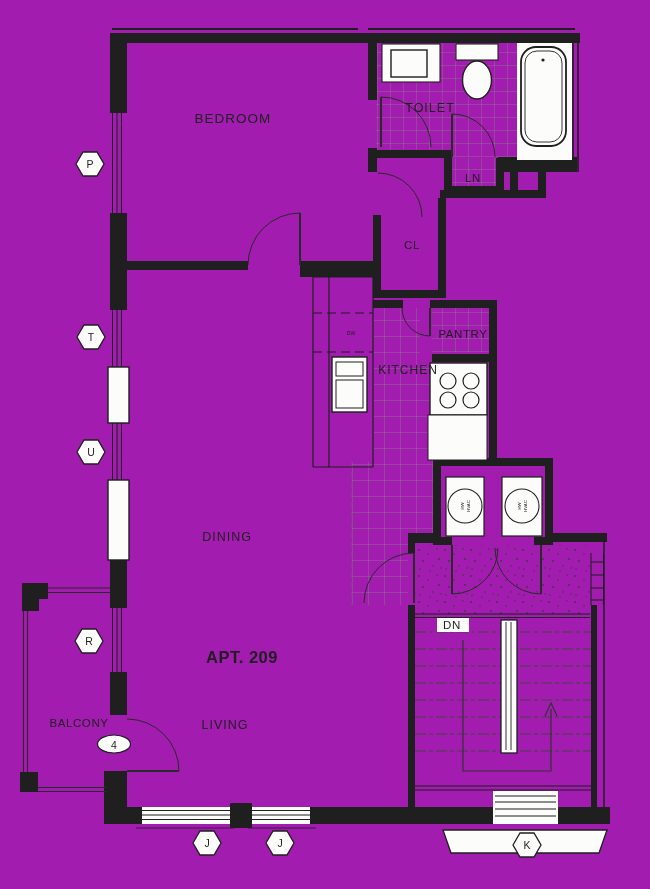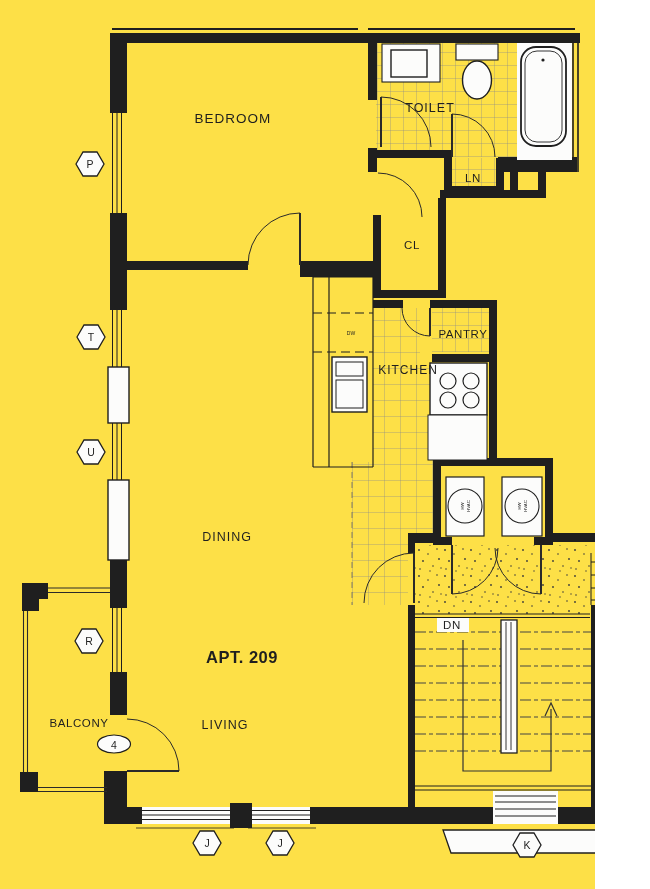--- a/index.html
+++ b/index.html
@@ -1,16 +1,16 @@
 <!DOCTYPE html>
 <html><head>
 <meta charset="utf-8">
 <style>
   html,body{margin:0;padding:0;background:#ffffff;}
-  .page{width:595px;height:889px;position:relative;background:#fde047;overflow:hidden;
+  .page{width:650px;height:889px;position:relative;background:#a21caf;overflow:hidden;
         font-family:"Liberation Sans", sans-serif;}
   svg text{fill:#1f1f1f;font-family:"Liberation Sans", sans-serif;}
   .room-label{font-size:12.5px;letter-spacing:1px;}
   .small-label{font-size:11.5px;letter-spacing:0.6px;}
   .apt-label{font-size:16.5px;font-weight:bold;letter-spacing:0.5px;}
   .marker-letter{font-size:10.5px;}
   .tiny-label{font-size:5px;}
   .micro-label{font-size:4.3px;}
 </style>
 </head>

